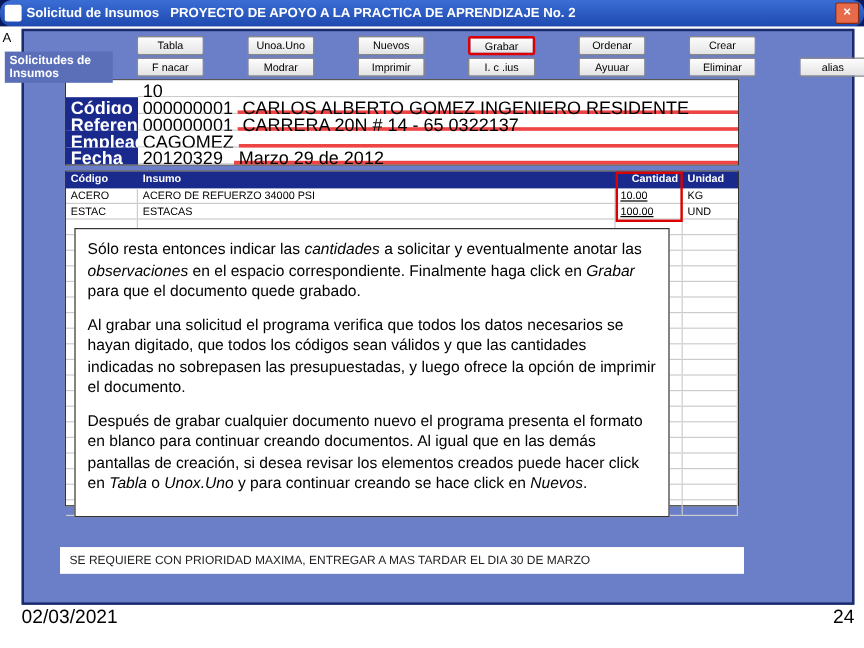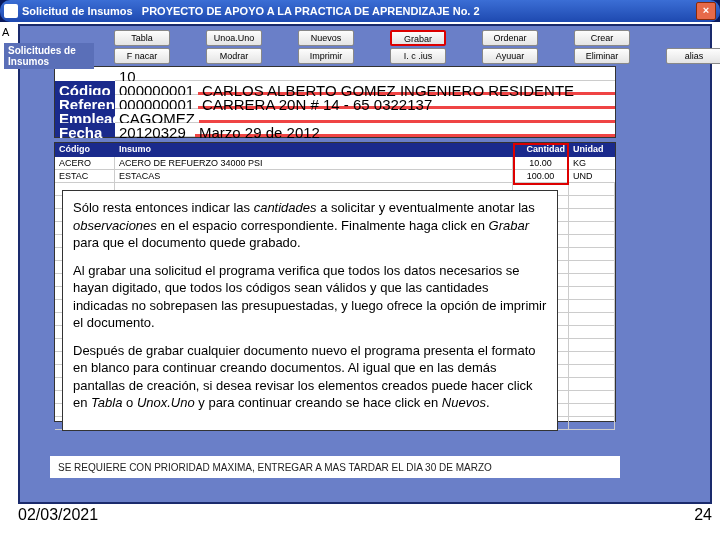--- a/index.html
+++ b/index.html
@@ -105,21 +105,21 @@
     font-weight: bold;
     height: 14px;
   }
   .gh-code { width: 60px; padding: 1px 4px; }
   .gh-ins { flex: 1; padding: 1px 4px; }
   .gh-qty { width: 56px; padding: 1px 4px; text-align: right; }
   .gh-unit { width: 46px; padding: 1px 4px; }
   .grid-row { display: flex; font-size: 9px; height: 13px; border-bottom: 1px solid #ccc; }
   .gc-code { width: 60px; padding: 1px 4px; border-right: 1px solid #ccc; }
   .gc-ins { flex: 1; padding: 1px 4px; border-right: 1px solid #ccc; }
-  .gc-qty { width: 56px; padding: 1px 4px; text-align: center; border-right: 1px solid #ccc; }
+  .gc-qty { width: 56px; padding: 1px 4px; text-align: left; border-right: 1px solid #ccc; text-decoration: underline; }
   .gc-unit { width: 46px; padding: 1px 4px; }
   .empty-row { display: flex; height: 13px; border-bottom: 1px solid #ccc; }
   .empty-row > div { border-right: 1px solid #ccc; }
   .qty-highlight {
     position: absolute;
     border: 2px solid #d00;
     top: 0px; right: 46px;
     width: 56px; height: 42px;
     pointer-events: none;
   }

